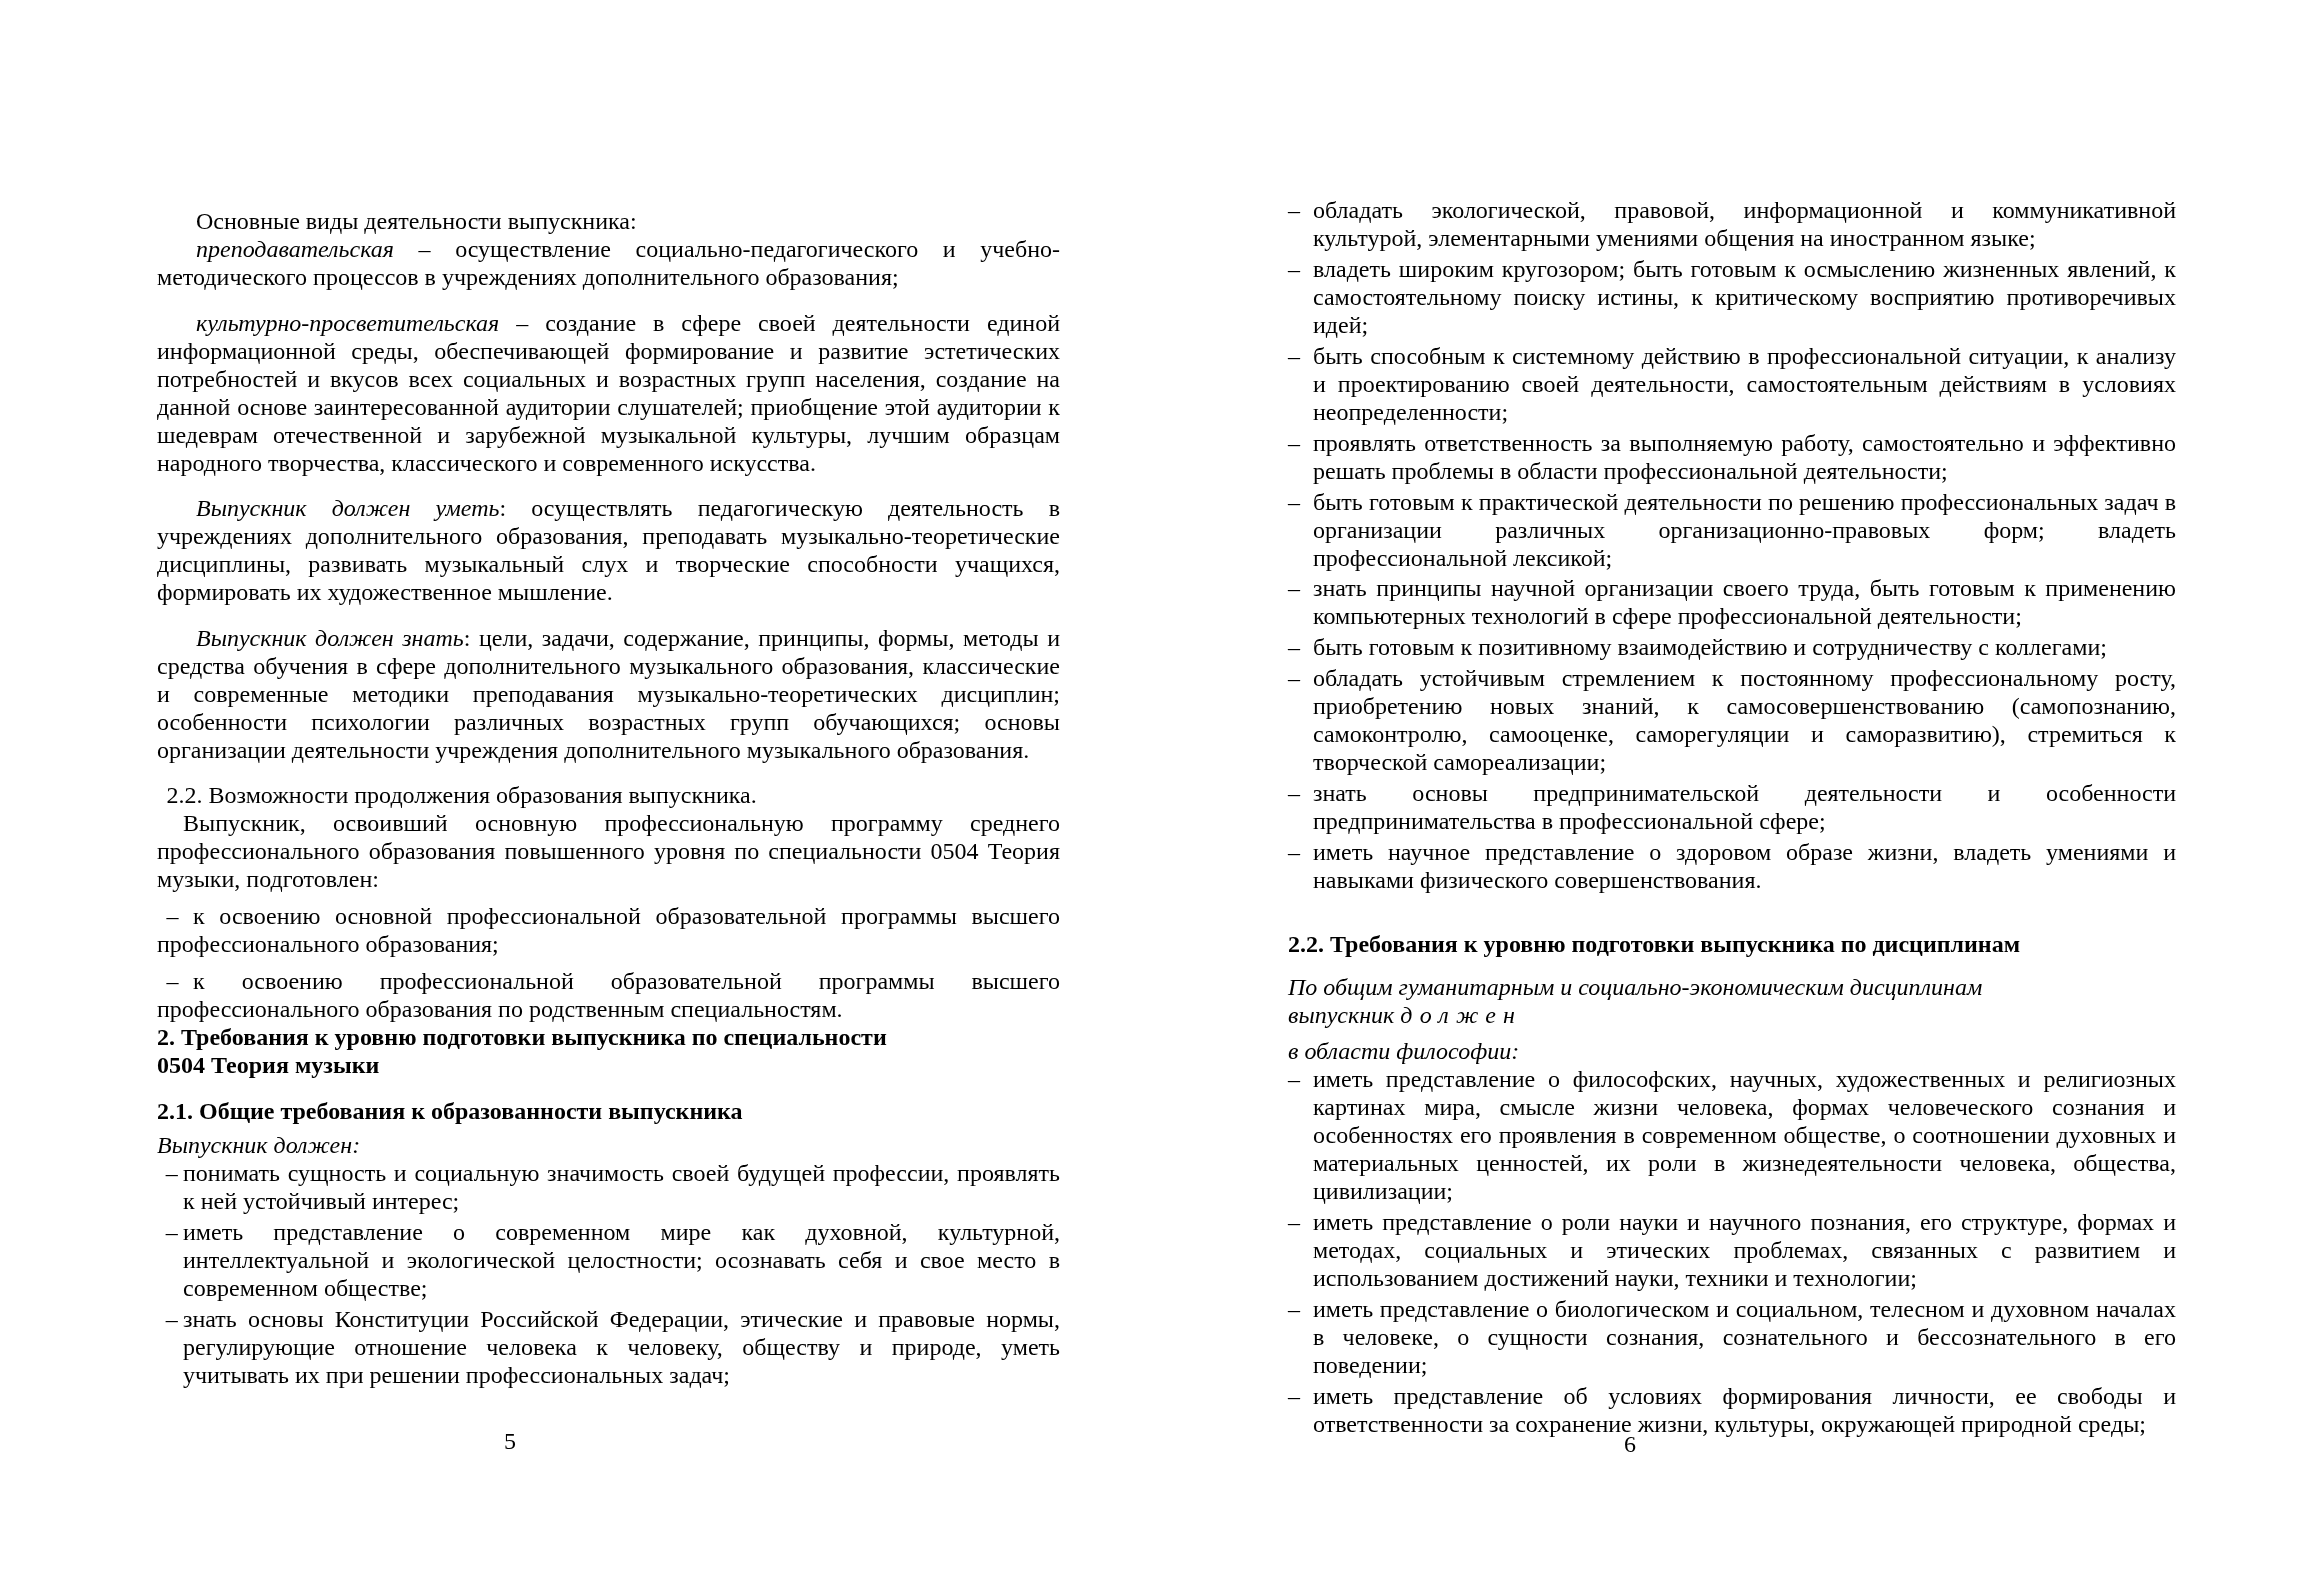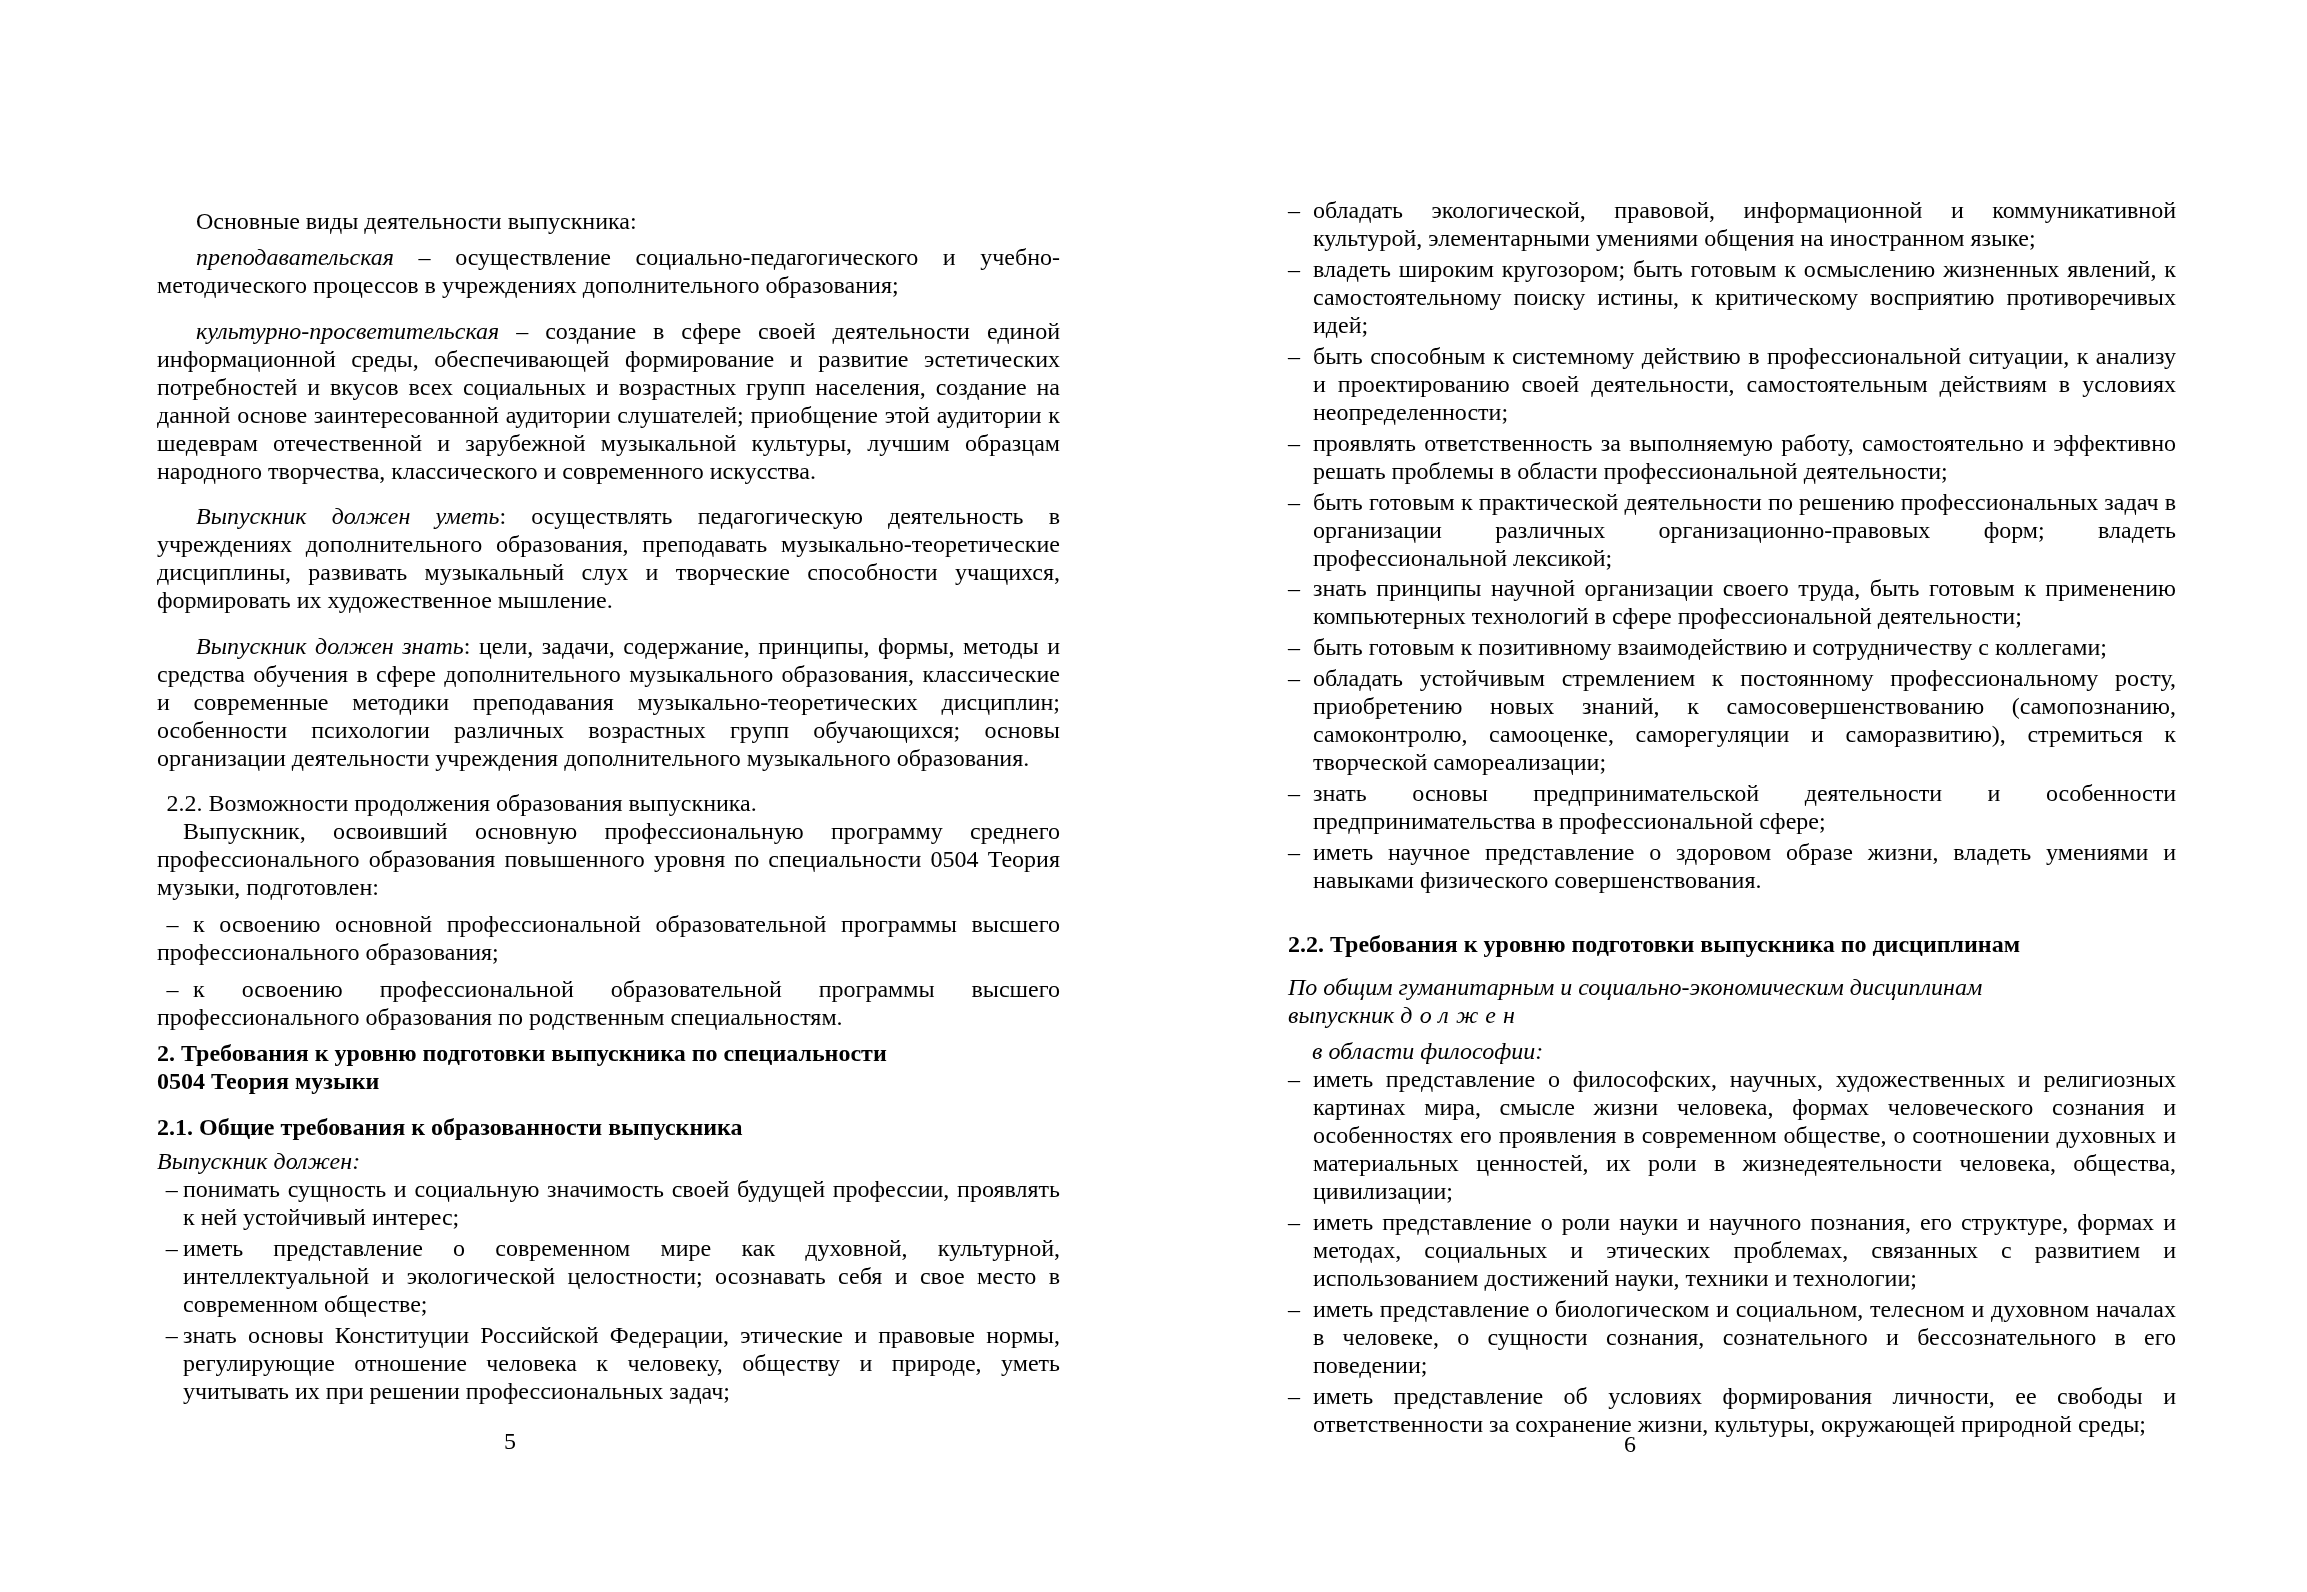--- a/index.html
+++ b/index.html
@@ -24,24 +24,24 @@
   #col-left  { left: 157px;  top: 207px; width: 903px; }
   #col-right { left: 1288px; top: 196px; width: 888px; }
 
   p { margin: 0; text-align: justify; }
 
   .indent53 { text-indent: 39px; }
   .indent35 { text-indent: 26px; }
   .indent13 { text-indent: 9.5px; }
 
   .mt6  { margin-top: 9px; }
-  .mt11 { margin-top: 8px; margin-left: 24px; }
+  .mt11 { margin-top: 8px; }
   .mt18 { margin-top: 6px; }
   .mt21 { margin-top: 15.4px; }
-  .mt22 { margin-top: 8px; }
+  .mt22 { margin-top: 0; }
   .mt24 { margin-top: 17.6px; }
   .mt38 { margin-top: 36px; }
 
   .italic { font-style: italic; }
   .bold { font-weight: bold; }
   .bold-italic { font-weight: normal; font-style: italic; }
   .center { text-align: left; }
 
   .dash-list { list-style: none; margin: 0; padding: 0; }
   .dash-list li { display: flex; margin-top: 2.9px; }

